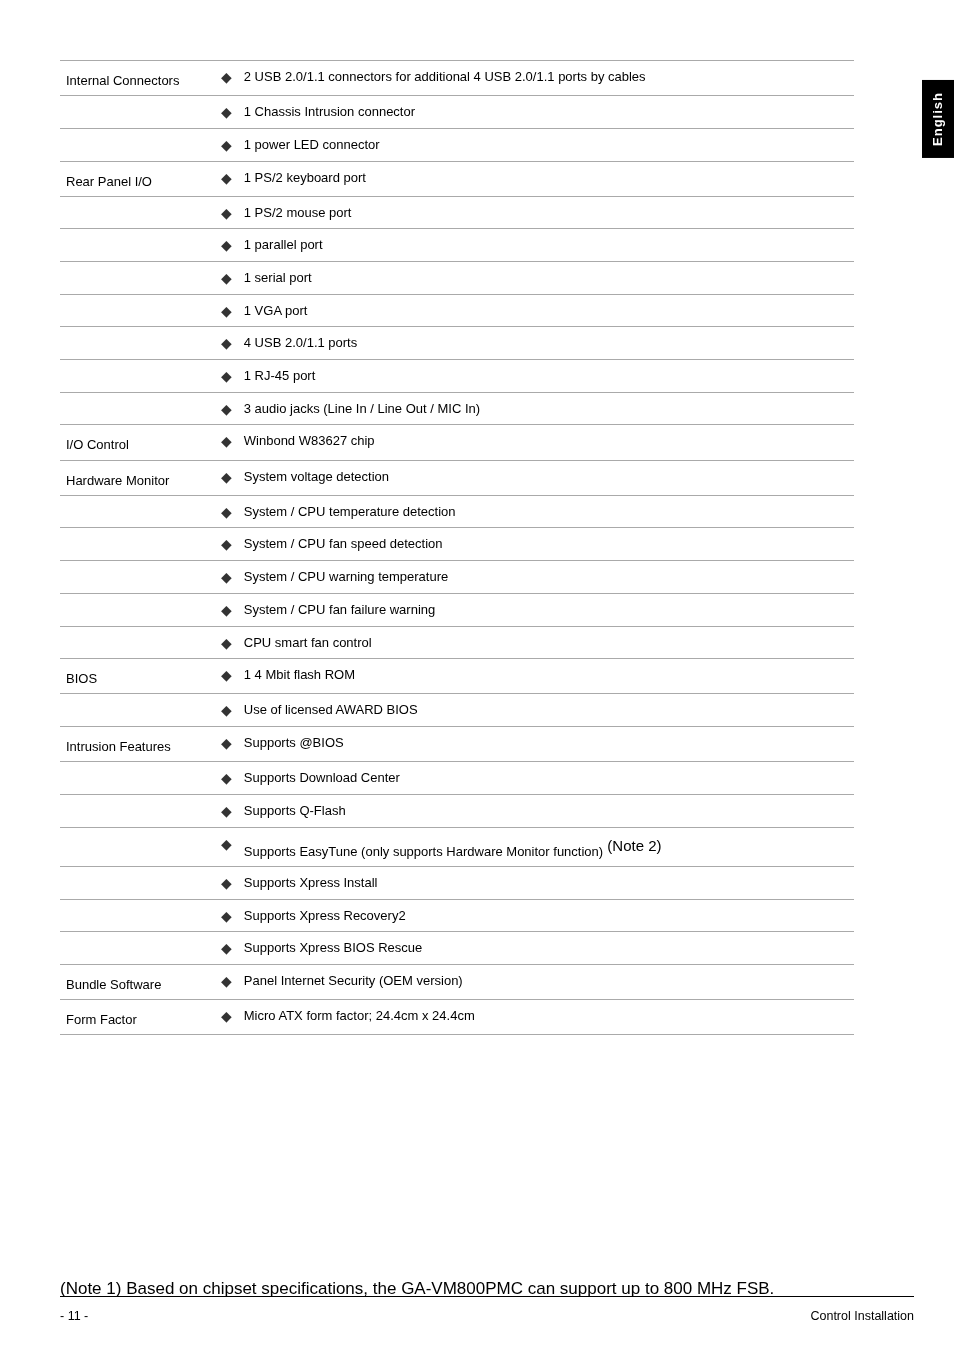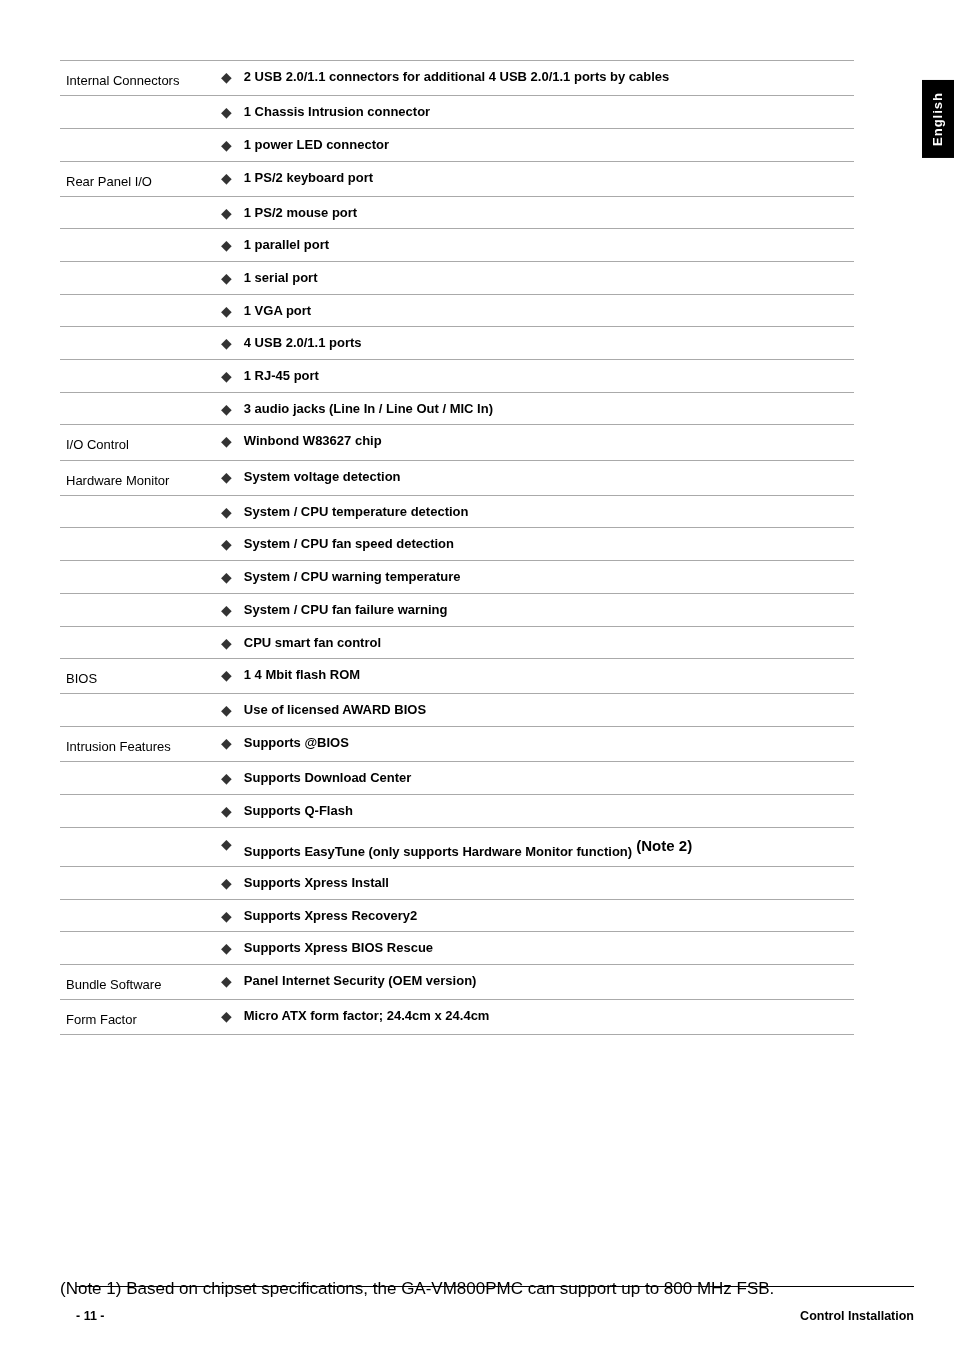--- a/index.html
+++ b/index.html
@@ -74,41 +74,39 @@
       text-align: center;
       vertical-align: top;
       padding-top: 6px;
       font-size: 14px;
       color: #333;
     }
 
     .specs-table td.details-col {
       vertical-align: top;
       padding-top: 6px;
-      font-weight: bold;
     }
 
     .notes-section {
       margin-top: 240px;
       font-size: 17px;
       line-height: 1.6;
     }
 
     .footer-bar {
       position: absolute;
       bottom: 40px;
-      left: 76px;
+      left: 60px;
       right: 40px;
       display: flex;
       justify-content: space-between;
       align-items: center;
       border-top: 1px solid #000;
-      padding-top: 22px;
+      padding-top: 12px;
       font-size: 12.5px;
-      font-weight: bold;
     }
 
     .last-row td {
       border-bottom: 1px solid #aaa;
     }
   </style>
 </head>
 <body>
 
 <div class="page-container">

